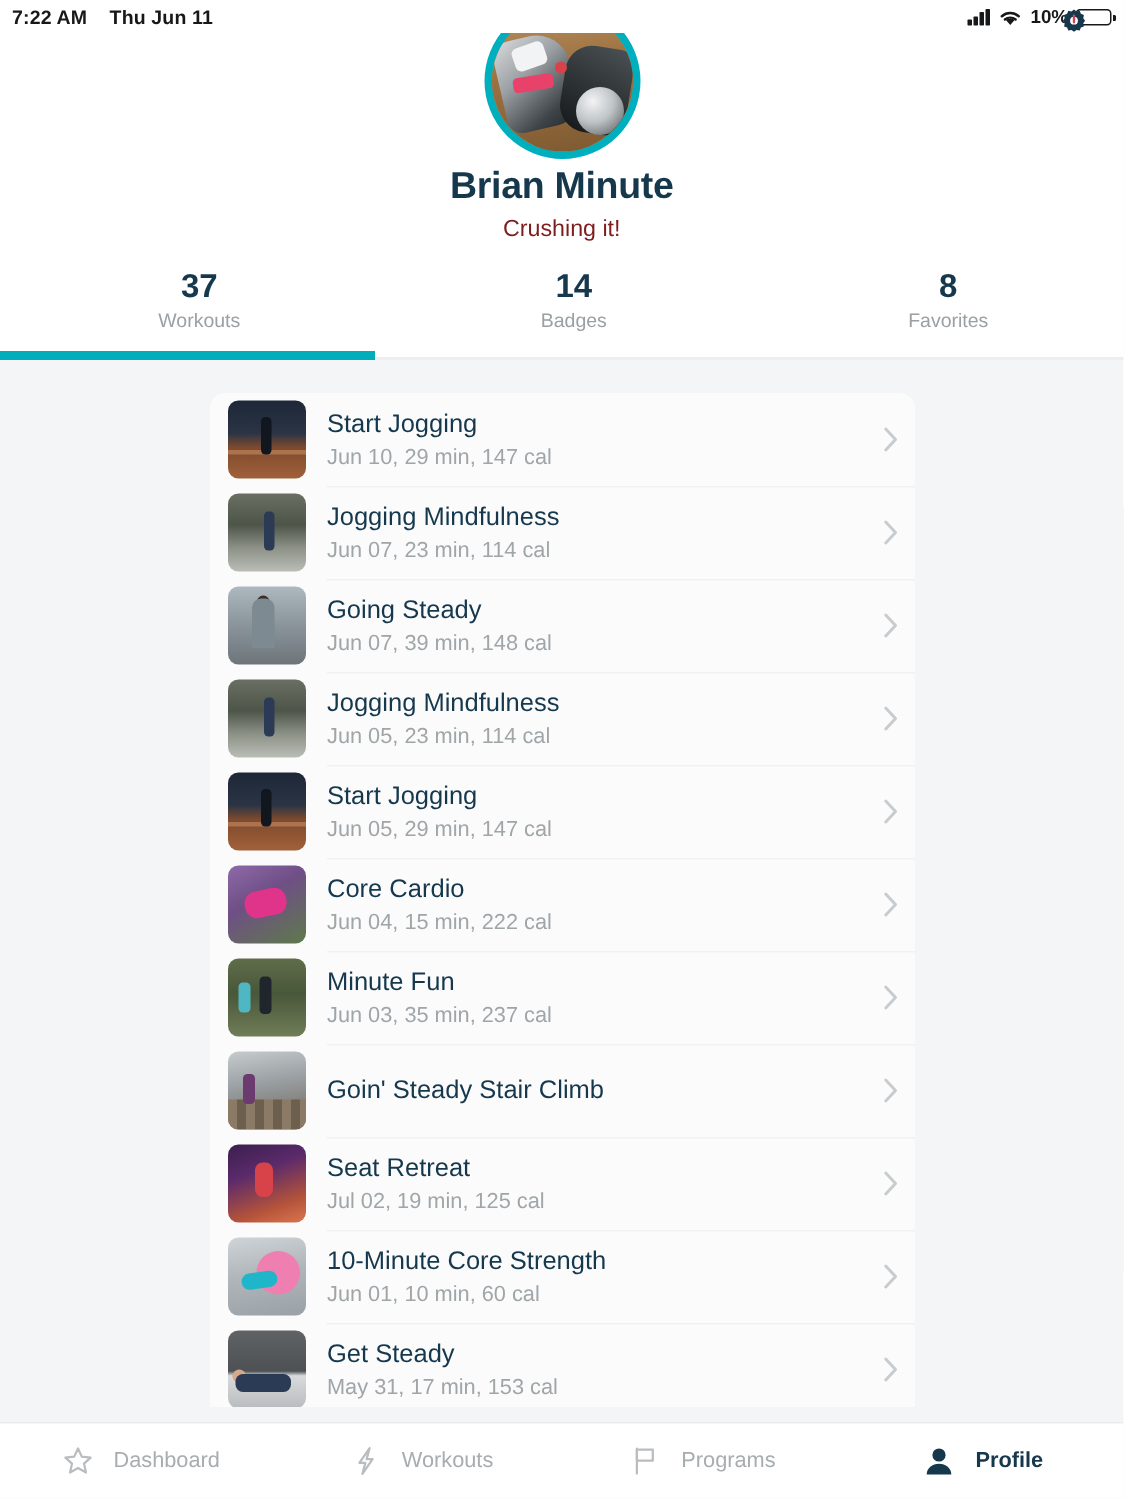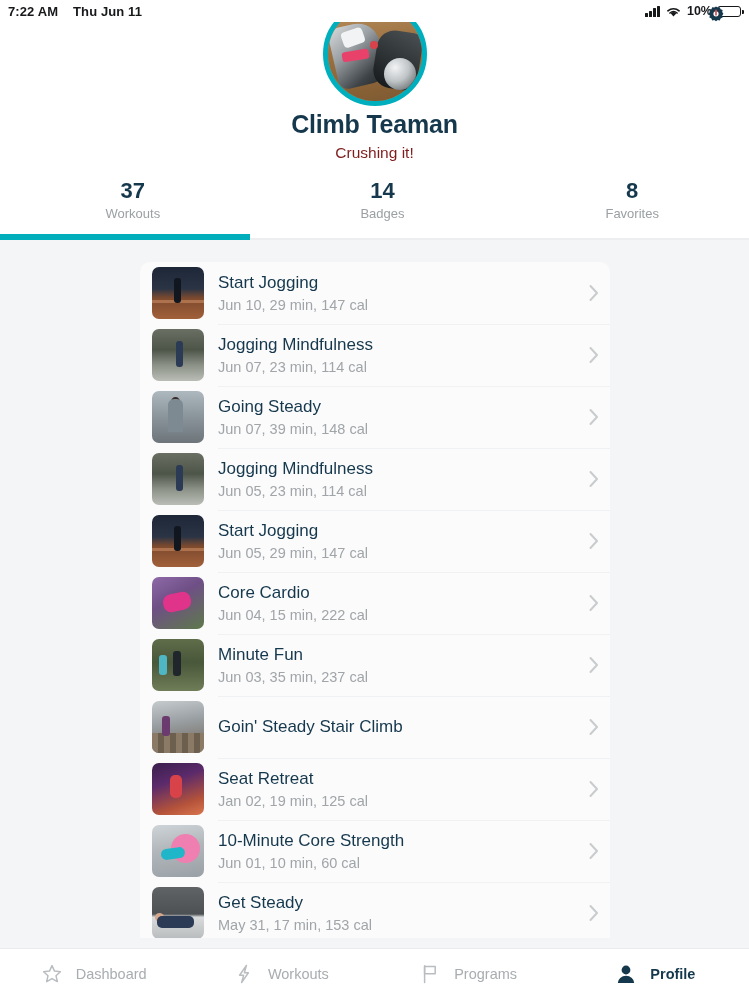--- a/index.html
+++ b/index.html
@@ -156,21 +156,21 @@
   <div class="header">
     <div class="avatar-wrap">
       <div class="avatar-img">
         <div class="av-wood"></div>
         <div class="av-shoe1"></div>
         <div class="av-shoe2"></div>
         <div class="av-helm"></div>
         <div class="av-red"></div>
       </div>
     </div>
-    <div class="profile-name">Climb Teaman</div>
+    <div class="profile-name">Brian Minute</div>
     <div class="profile-tagline">Crushing it!</div>
 
     <div class="stats">
       <div class="stat">
         <div class="stat-value">37</div>
         <div class="stat-label">Workouts</div>
       </div>
       <div class="stat">
         <div class="stat-value">14</div>
         <div class="stat-label">Badges</div>
@@ -277,21 +277,21 @@
         <div class="chev">
           <svg width="16" height="24" viewBox="0 0 16 24">
             <path d="M4.5 5 L11 12 L4.5 19" fill="none" stroke="#c8ccce" stroke-width="2" stroke-linecap="round" stroke-linejoin="round"></path>
           </svg>
         </div>
       </div>
       <div class="row">
         <div class="thumb t-seat"></div>
         <div class="row-text">
           <div class="row-title">Seat Retreat</div>
-          <div class="row-sub">Jan 02, 19 min, 125 cal</div>
+          <div class="row-sub">Jul 02, 19 min, 125 cal</div>
         </div>
         <div class="chev">
           <svg width="16" height="24" viewBox="0 0 16 24">
             <path d="M4.5 5 L11 12 L4.5 19" fill="none" stroke="#c8ccce" stroke-width="2" stroke-linecap="round" stroke-linejoin="round"></path>
           </svg>
         </div>
       </div>
       <div class="row">
         <div class="thumb t-core10"></div>
         <div class="row-text">

